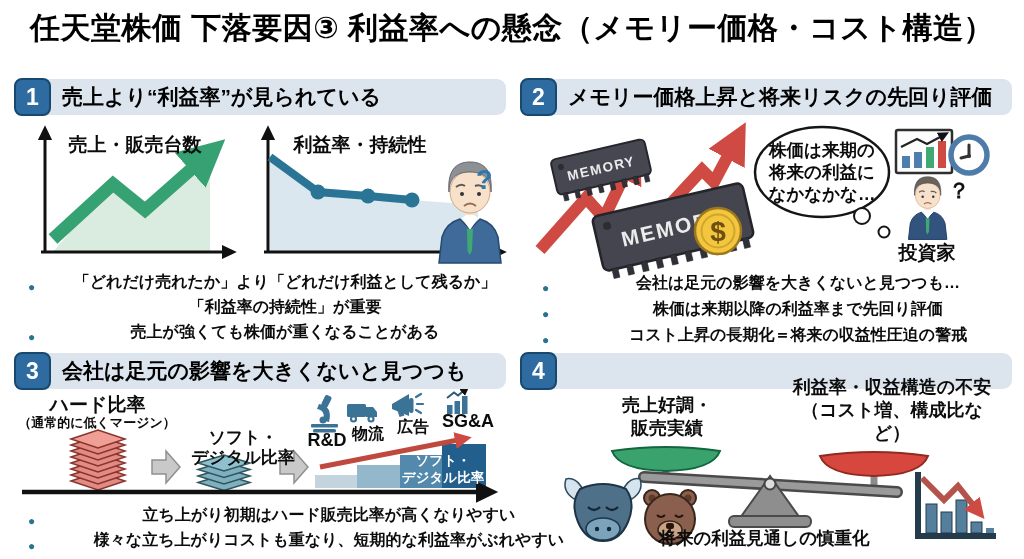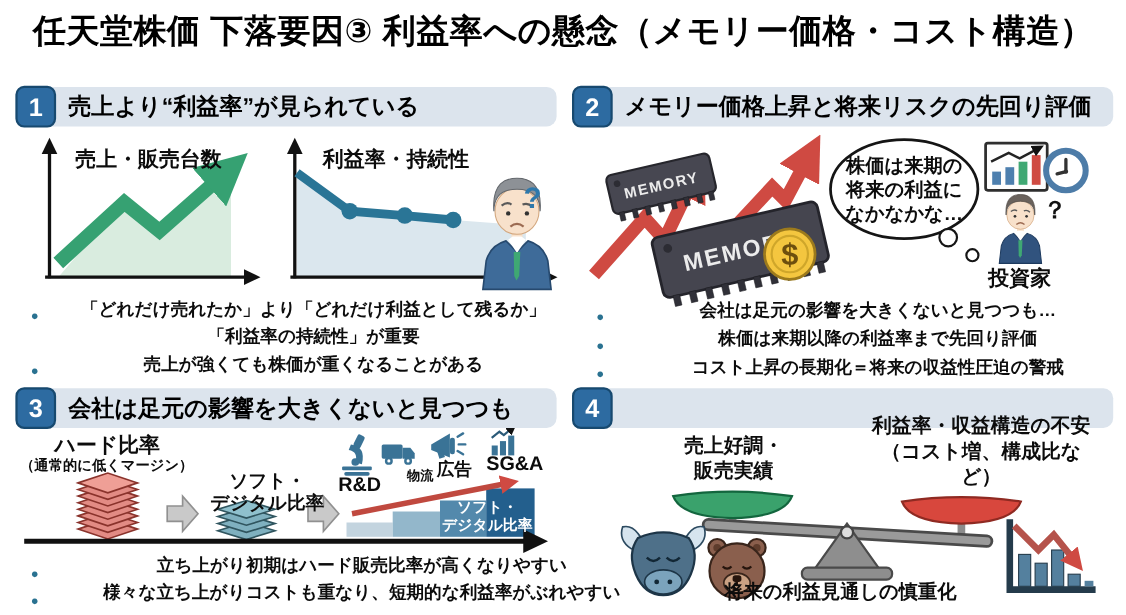--- a/index.html
+++ b/index.html
@@ -283,21 +283,21 @@
   <div class="lbl" style="left:896px;top:240px;width:62px;font-size:19px;">投資家</div>
   <div class="bul" style="left:542px;top:270px;width:470px;">会社は足元の影響を大きくないと見つつも…</div>
   <div class="bul" style="left:542px;top:296px;width:470px;">株価は来期以降の利益率まで先回り評価</div>
   <div class="bul" style="left:542px;top:322px;width:470px;">コスト上昇の長期化＝将来の収益性圧迫の警戒</div>
 
   <div class="lbl" style="left:30px;top:392px;width:135px;font-size:19px;">ハード比率</div>
   <div class="lbl" style="left:15px;top:414px;width:164px;font-size:13px;">（通常的に低くマージン）</div>
   <div class="lbl" style="left:190px;top:428px;width:106px;font-size:17px;line-height:20px;">ソフト・
 デジタル比率</div>
   <div class="lbl" style="left:303px;top:430px;width:48px;font-size:18px;">R&amp;D</div>
-  <div class="lbl" style="left:360px;top:424px;width:44px;font-size:12px;">物流</div>
+  <div class="lbl" style="left:346px;top:424px;width:44px;font-size:16px;">物流</div>
   <div class="lbl" style="left:391px;top:417px;width:44px;font-size:16px;">広告</div>
   <div class="lbl" style="left:438px;top:411px;width:60px;font-size:18px;">SG&amp;A</div>
   <div class="lbl" style="left:393px;top:453px;width:100px;font-size:13.5px;line-height:16.5px;color:#fff;">ソフト・
 デジタル比率</div>
   <div class="bul" style="left:28px;top:503px;width:560px;line-height:24px;">立ち上がり初期はハード販売比率が高くなりやすい</div>
   <div class="bul" style="left:28px;top:528px;width:560px;line-height:24px;">様々な立ち上がりコストも重なり、短期的な利益率がぶれやすい</div>
 
   <div class="lbl" style="left:602px;top:394px;width:130px;font-size:18px;line-height:23px;">売上好調・
 販売実績</div>
   <div class="lbl" style="left:786px;top:376px;width:212px;font-size:18px;line-height:23px;">利益率・収益構造の不安

